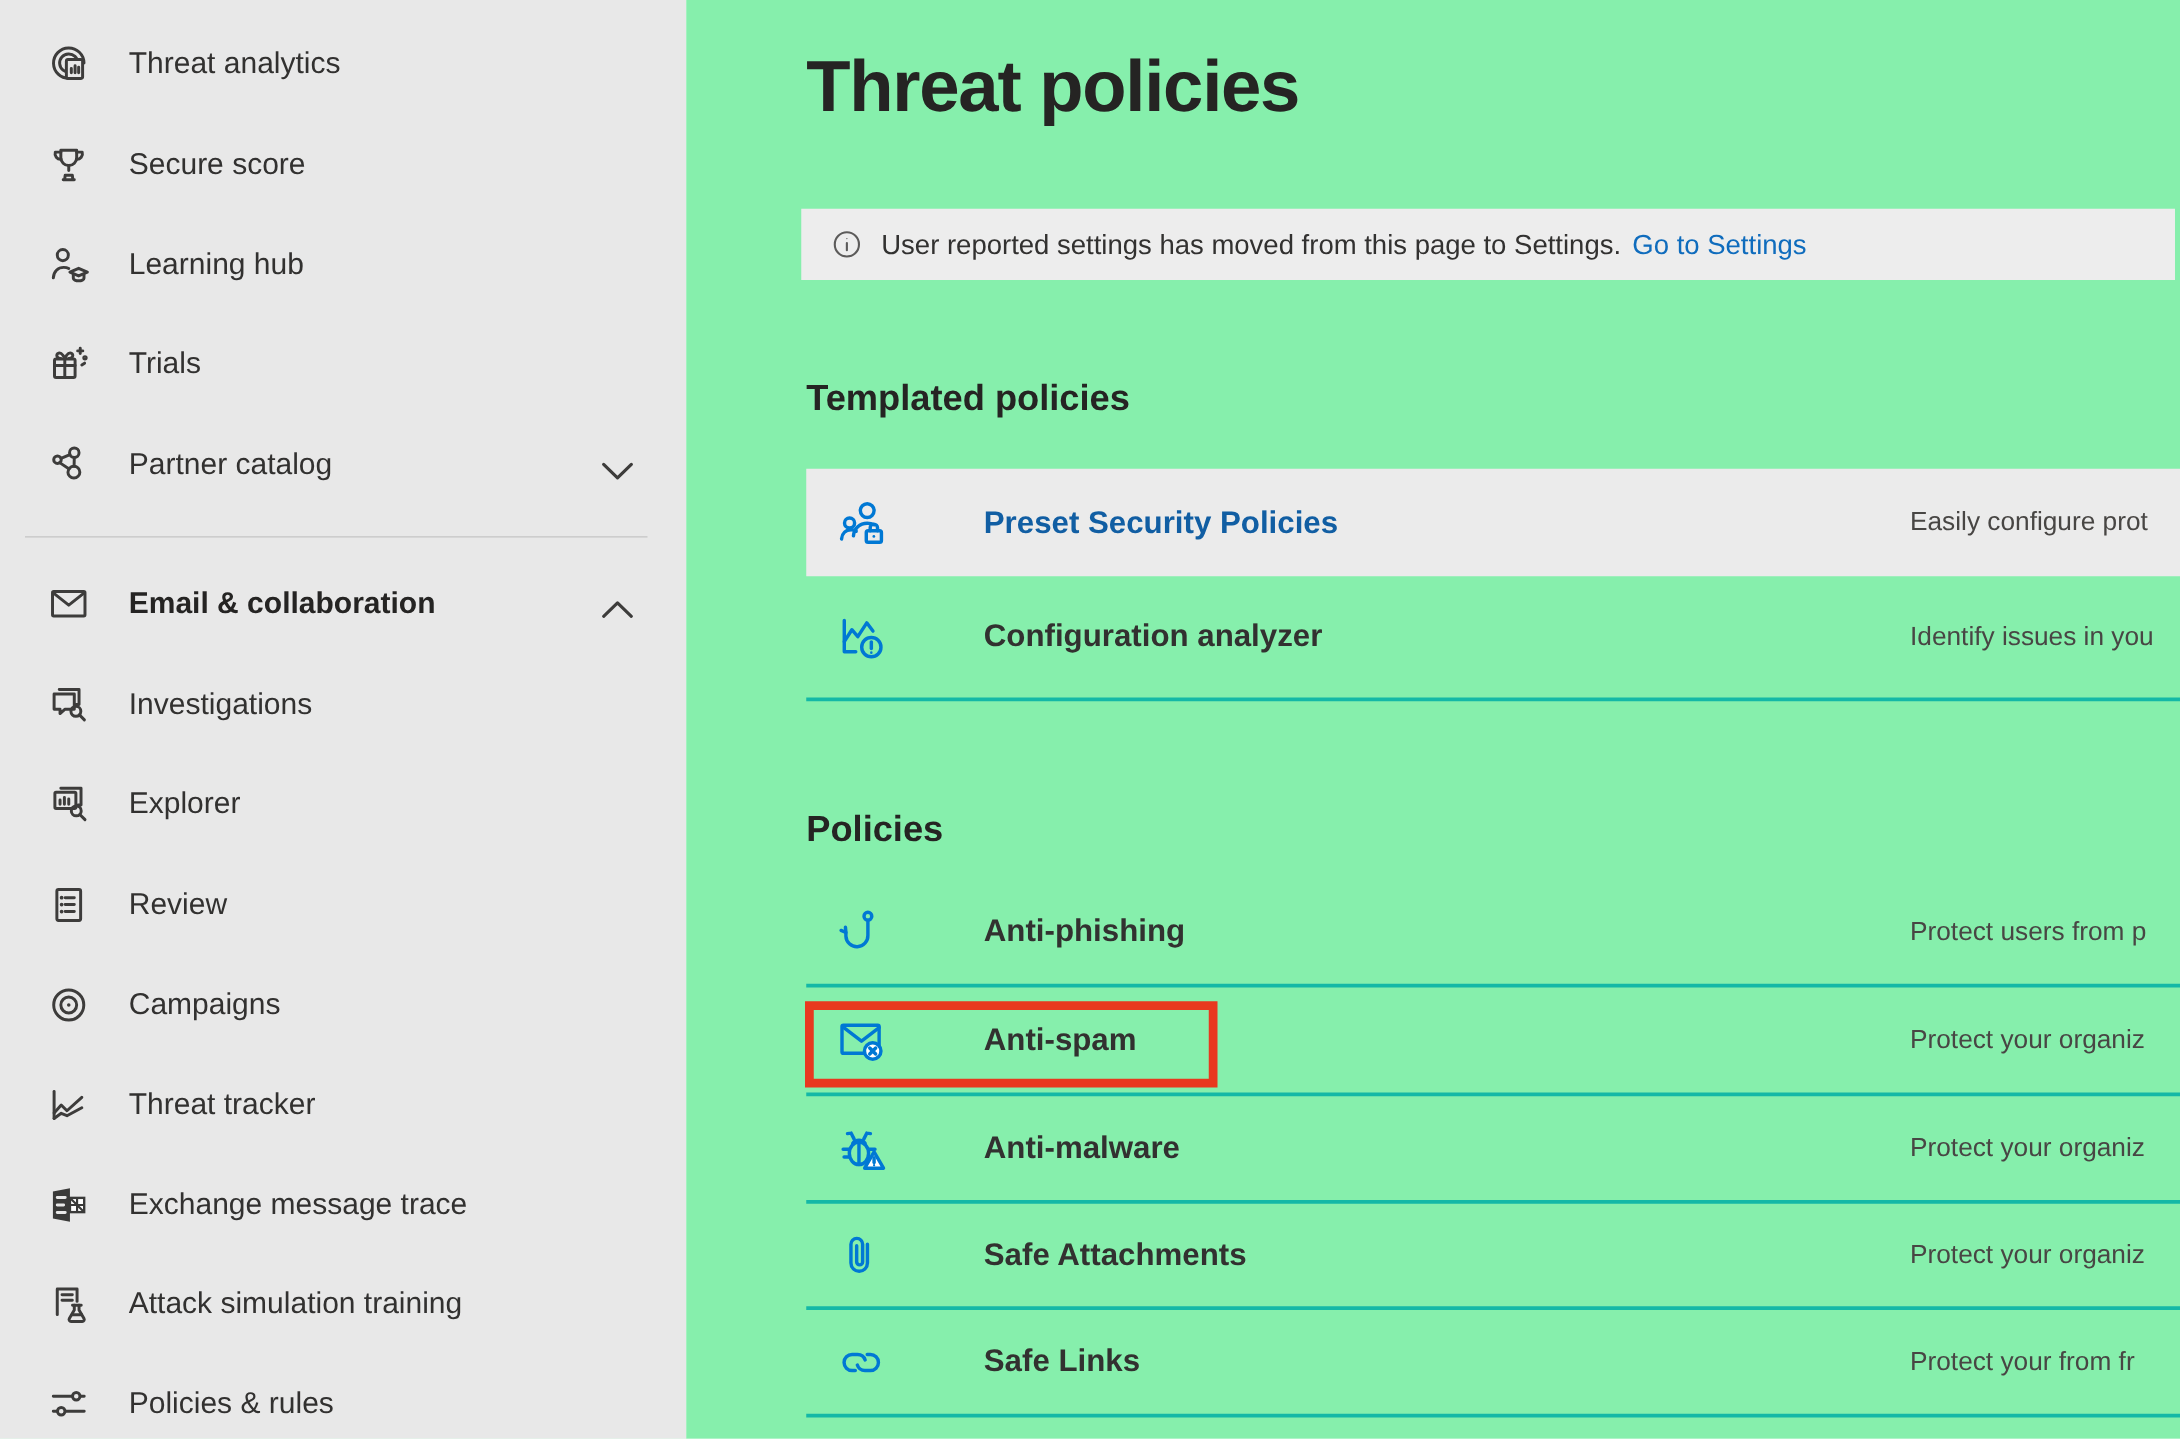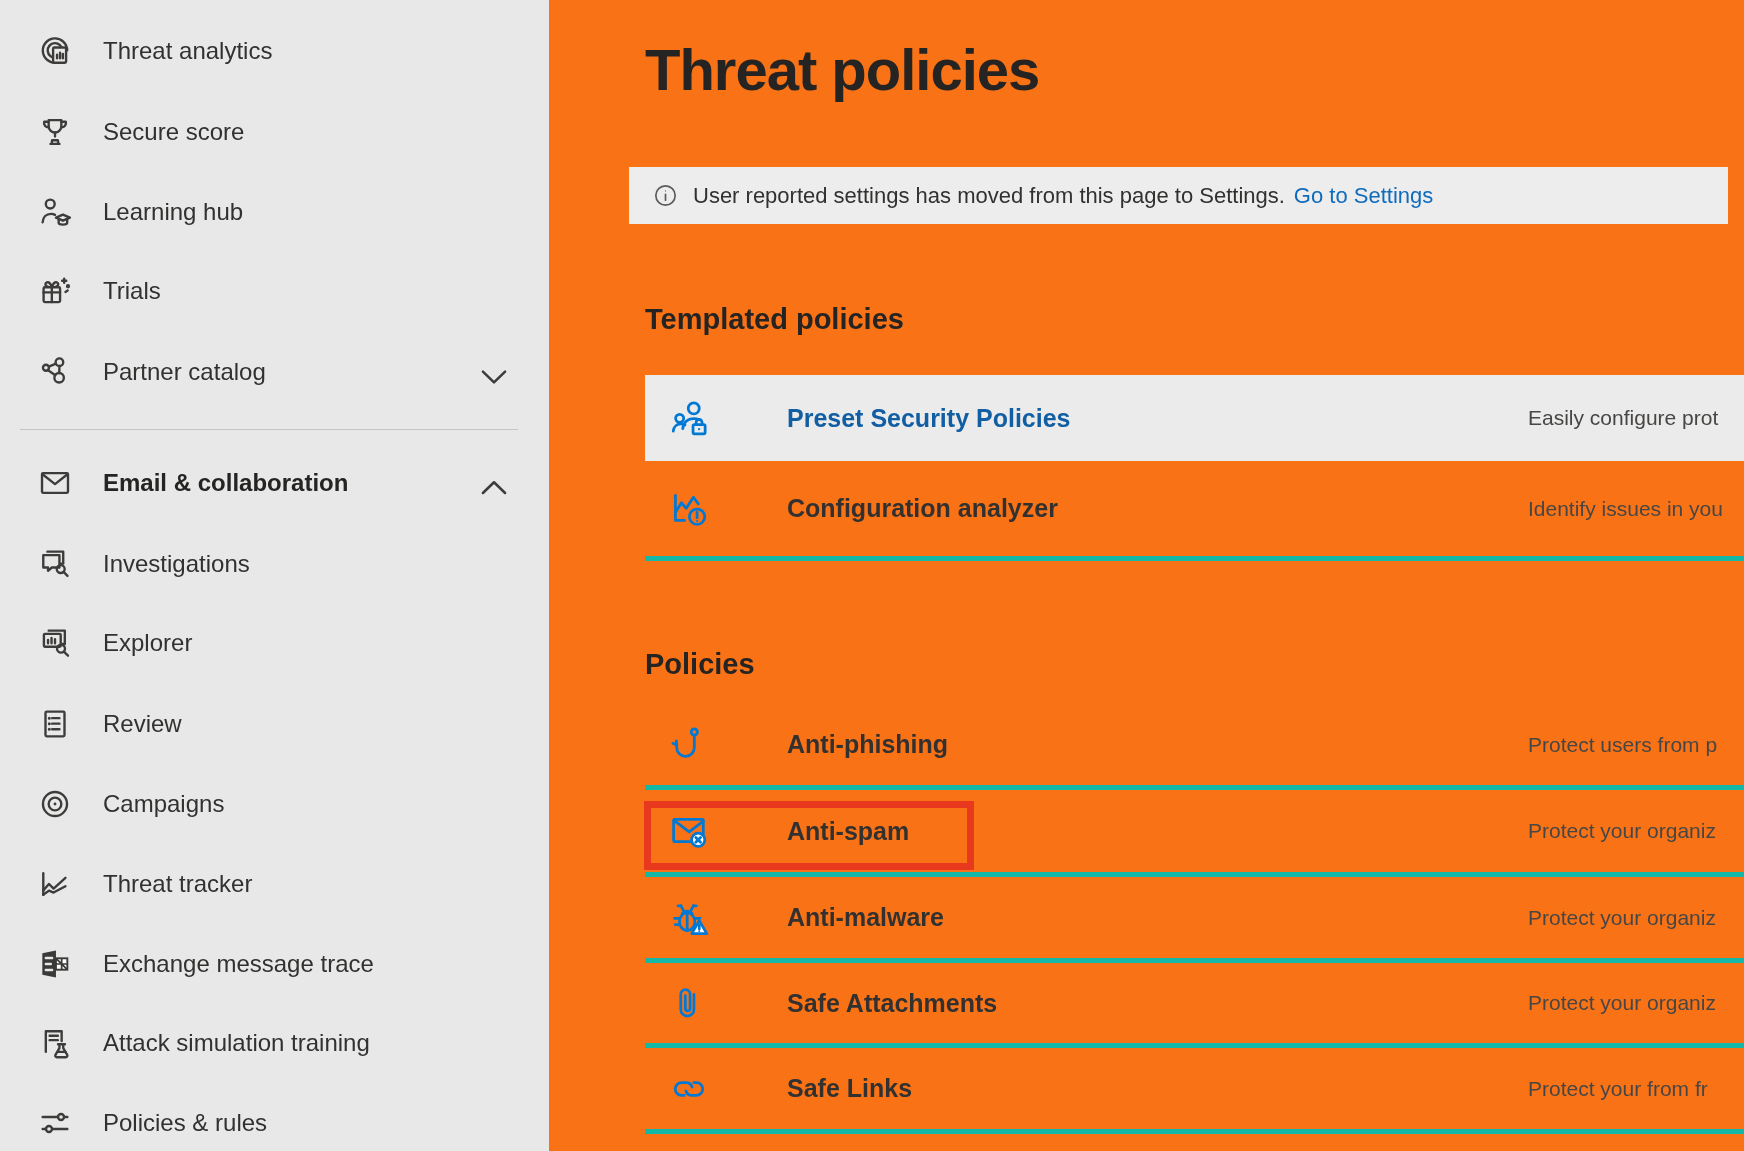--- a/index.html
+++ b/index.html
@@ -24,45 +24,45 @@
   .s-item .icon{width:38px;height:38px;color:#3d3c3b;flex:none;}
   .s-item .lbl{margin-left:29px;font-size:24px;white-space:nowrap;}
   .s-item.bold .lbl{font-weight:700;color:#252423;}
   .chev{position:absolute;right:36px;top:25px;width:30px;height:30px;color:#3d3c3b;}
   .s-divider{
     position:absolute;left:20px;top:429px;width:498px;height:0;
     border-top:1px solid #c4c4c4;
   }
 
   
-  .main{position:absolute;left:549px;top:0;width:1195px;height:1151px;background:#f97316;}
+  .main{position:absolute;left:549px;top:0;width:1195px;height:1151px;background:#86efac;}
   .page-title{
     position:absolute;left:96px;top:36px;margin:0;
     font-size:58px;font-weight:700;color:#252423;letter-spacing:-1px;white-space:nowrap;
   }
   .banner{
-    position:absolute;left:80px;top:167px;width:1099px;height:57px;
+    position:absolute;left:92px;top:167px;width:1099px;height:57px;
     background:#ededed;display:flex;align-items:center;
   }
   .banner .icon{width:27px;height:27px;margin-left:23px;flex:none;color:#5c5b5a;}
   .banner .txt{margin-left:14px;font-size:22px;color:#323130;white-space:nowrap;}
   .banner a{color:#0f6cbd;text-decoration:none;margin-left:9px;font-size:22px;white-space:nowrap;cursor:pointer;}
 
   .section-h{
     position:absolute;left:96px;margin:0;
     font-size:29px;font-weight:700;color:#252423;white-space:nowrap;
   }
   .row{
     position:absolute;left:96px;width:1099px;
     display:flex;align-items:center;box-sizing:border-box;cursor:pointer;
   }
   .row .ric{width:44px;height:44px;margin-left:22px;color:#0078d4;flex:none;}
   .row .rlbl{margin-left:76px;font-size:25px;font-weight:700;color:#323130;white-space:nowrap;}
   .row .rdesc{position:absolute;left:883px;font-size:21px;font-weight:400;color:#484644;white-space:nowrap;}
-  .row.b{border-bottom:5px solid #14b8a6;}
+  .row.b{border-bottom:3px solid #14b8a6;}
   .row.preset{background:#ebebeb;}
   .row.preset .rlbl{color:#115ea3;}
 
   .redbox{
     position:absolute;left:95px;top:801px;width:330px;height:69px;
     border:7px solid #e8391f;box-sizing:border-box;pointer-events:none;
   }
 </style>
 </head>
 <body>

